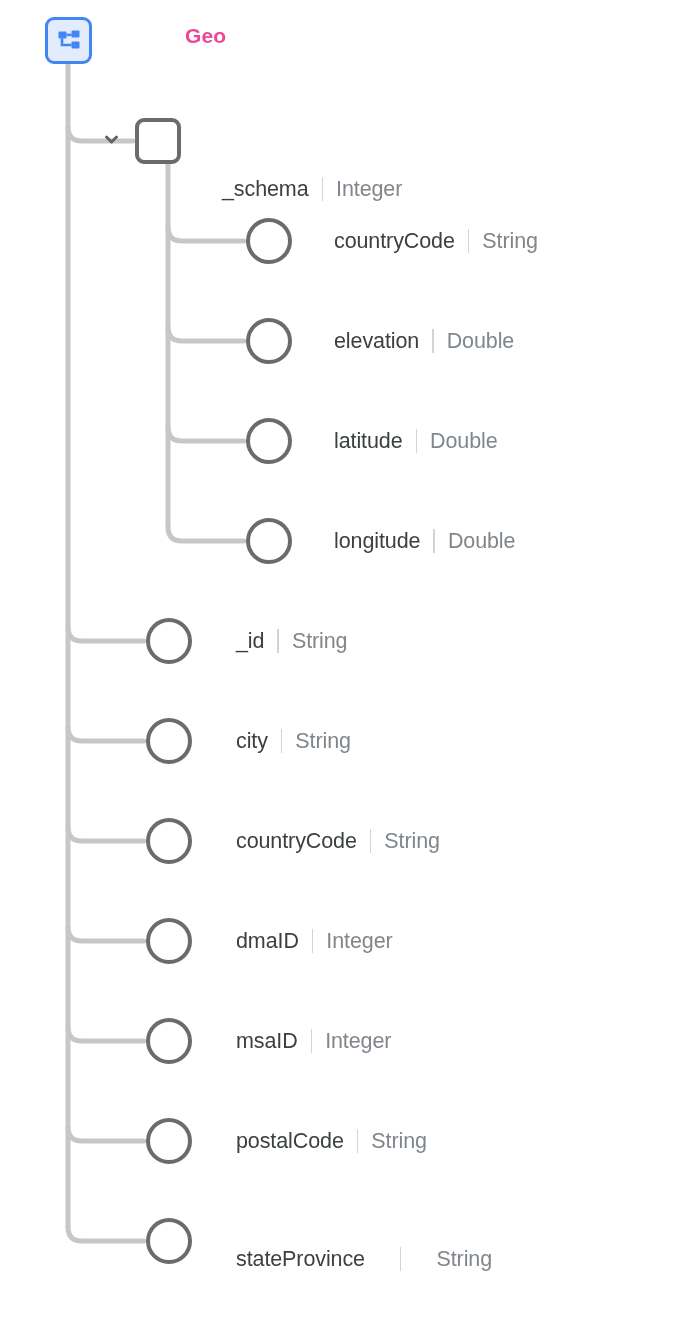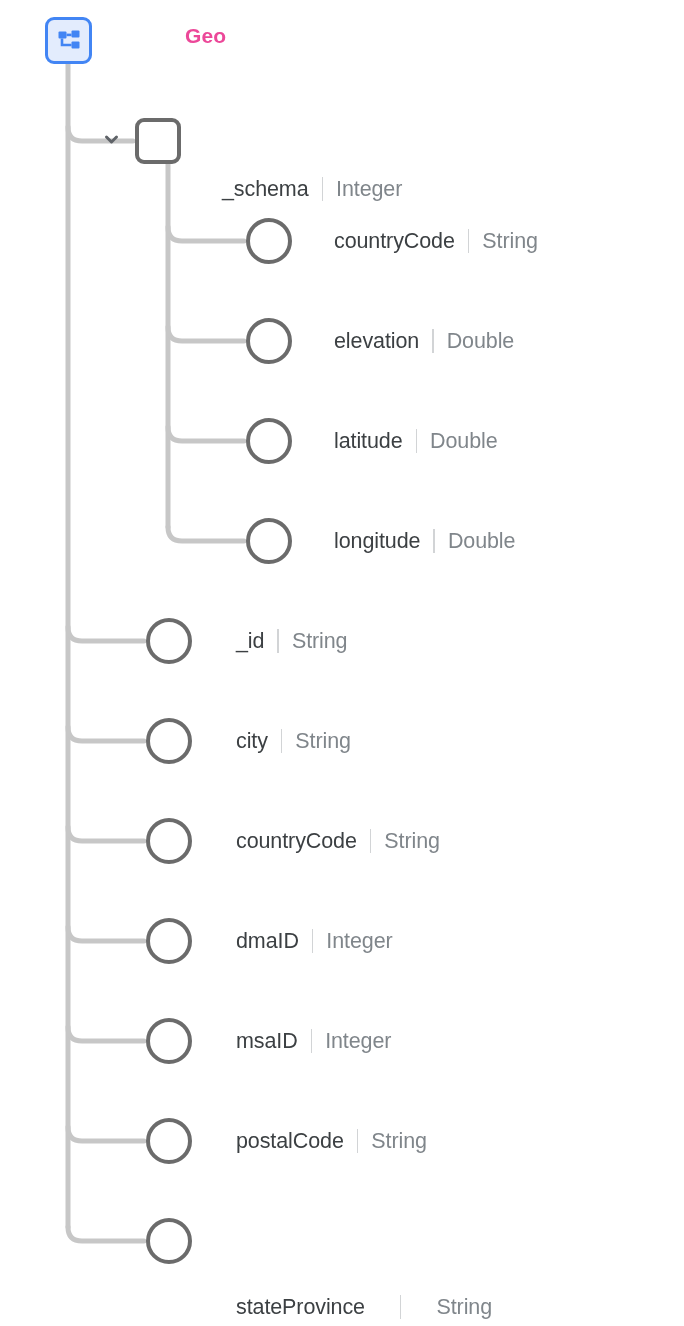--- a/index.html
+++ b/index.html
@@ -217,20 +217,20 @@
         <span class="field-sep"></span>
         <span class="field-type">Integer</span>
       </div>
       <div class="node circle" style="left: 146px; top: 1118px;"></div>
       <div class="row-label" style="left: 236px; top: 1126px;">
         <span class="field-name">postalCode</span>
         <span class="field-sep"></span>
         <span class="field-type">String</span>
       </div>
       <div class="node circle" style="left: 146px; top: 1218px;"></div>
-      <div class="row-label" style="left: 236px; top: 1292px; gap: 22px;">
+      <div class="row-label" style="left: 236px; top: 1244px; gap: 22px;">
         <span class="field-name">stateProvince</span>
         <span class="field-sep"></span>
         <span class="field-type">String</span>
       </div>
     </div>
 
 </div>
 
 </body></html>

